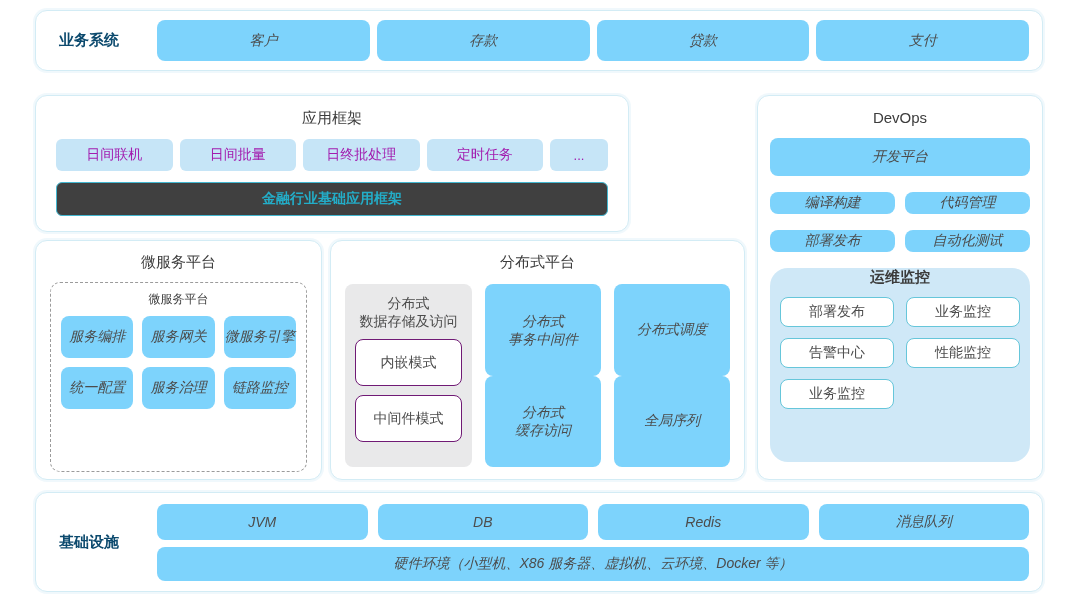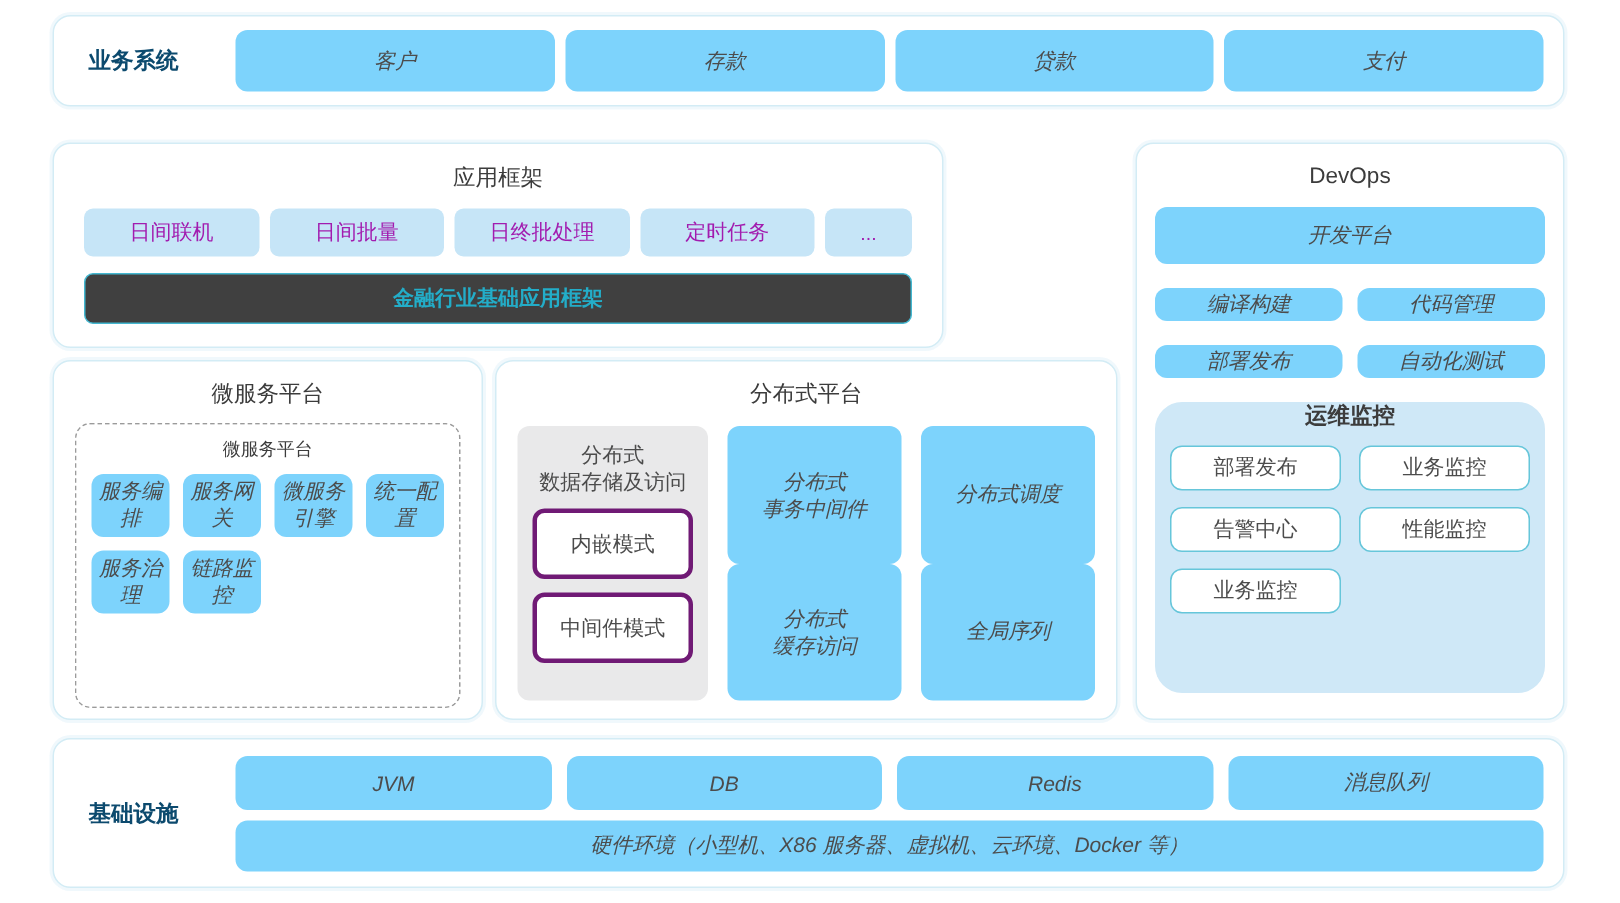--- a/index.html
+++ b/index.html
@@ -49,32 +49,32 @@
     margin-top:10px; }
   .wbox { background:#fff; border:1px solid #66c6da; border-radius:8px; height:30px;
     display:flex; align-items:center; justify-content:center; font-size:14px; color:#4c4c4c; }
 
   
   #micro { left:35px; top:240px; width:287px; height:240px; }
   #micro .sec-title { margin-top:12px; }
   .dashed { margin:10px 14px 0; height:190px; border:1px dashed #9b9b9b;
     border-radius:10px; padding:8px 10px; }
   .dashed .inner-title { text-align:center; font-size:12px; color:#3c3c3c; font-weight:500; }
-  .dashed .grid2s { display:grid; grid-template-columns:1fr 1fr 1fr 1fr; gap:9px 9px; margin-top:8px; }
+  .dashed .grid2s { display:grid; grid-template-columns:1fr 1fr 1fr; gap:9px 9px; margin-top:8px; }
   .dashed .gbox { height:42px; }
 
   
   #dist { left:330px; top:240px; width:415px; height:240px; }
   #dist .sec-title { margin-top:12px; }
   #dist .grid { margin:12px 14px 0; display:grid; grid-template-columns:127px 1fr 1fr;
     gap:0 13px; height:183px; }
   .storage { grid-row:span 2; background:#e9e9ea; border-radius:8px;
     display:flex; flex-direction:column; padding:10px 6px 8px; }
   .storage .slabel { text-align:center; font-size:14px; color:#4c4c4c; }
-  .mode { background:#fff; border:3px solid #701a75; border-radius:8px; height:47px;
+  .mode { background:#fff; border:1px solid #701a75; border-radius:8px; height:47px;
     margin:9px 4px 0; display:flex; align-items:center; justify-content:center;
     font-size:14px; color:#4c4c4c; }
 
   
   #infra { left:35px; top:492px; width:1008px; height:100px; display:flex;
     align-items:center; padding:0 13px; }
   #infra .content { flex:1; }
   #infra .row1 { display:flex; gap:10px; height:36px; }
   #infra .row1 .gbox { flex:1; }
   #infra .row2 { margin-top:7px; height:34px; }

